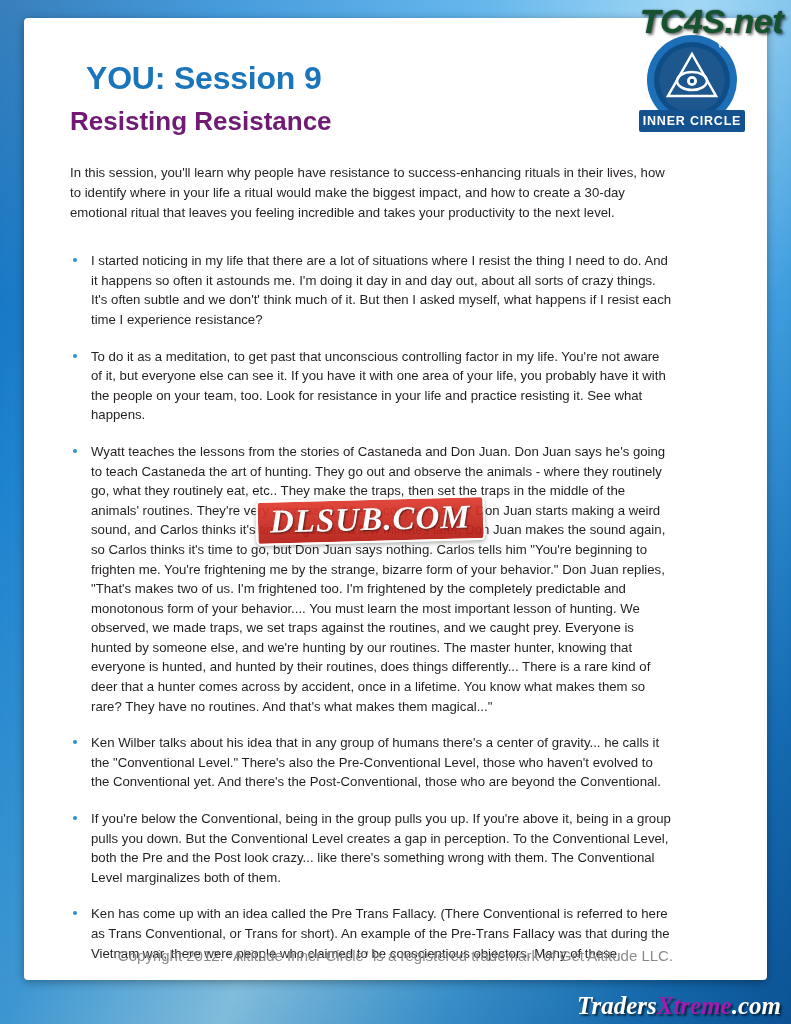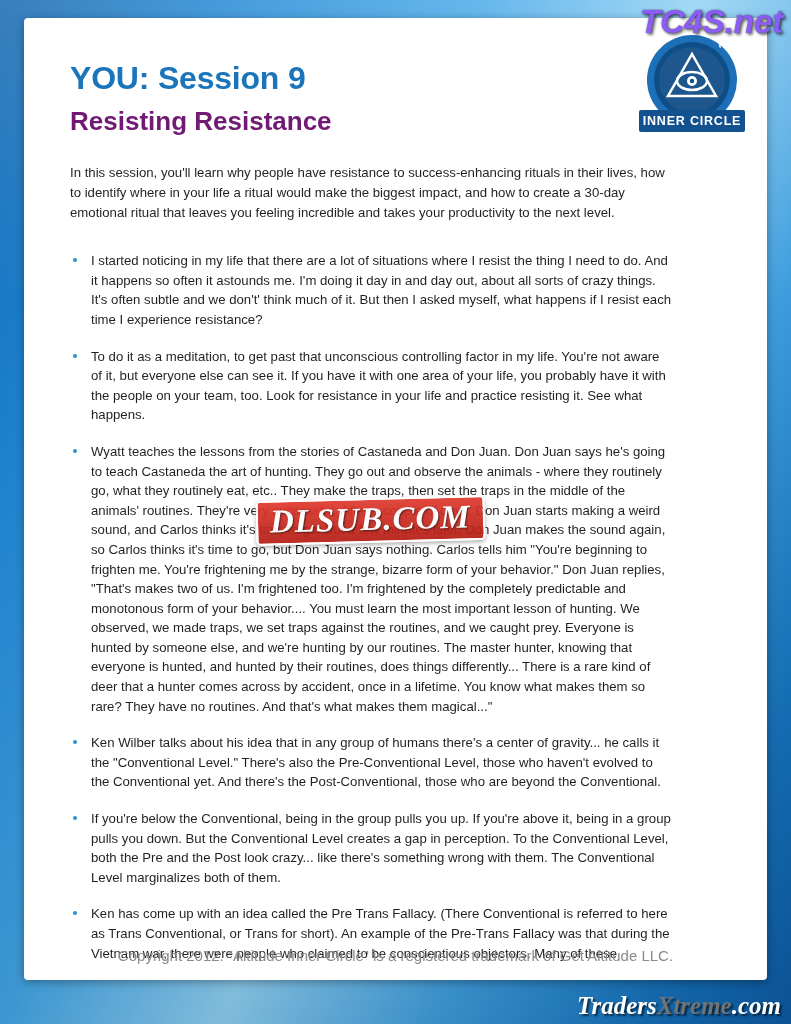--- a/index.html
+++ b/index.html
@@ -47,40 +47,40 @@
 
   
   .wm-top {
     position: absolute;
     right: 8px;
     top: 2px;
     font-family: "Liberation Sans", sans-serif;
     font-size: 34px;
     font-weight: bold;
     font-style: italic;
-    color: #8b5cf6;
+    color: #14532d;
     text-shadow: 2px 2px 3px rgba(0,0,0,0.55), 0 0 2px rgba(0,0,0,0.6);
     letter-spacing: -0.5px;
     z-index: 40;
   }
 
   
   .wm-bottom {
     position: absolute;
     right: 10px;
     bottom: 4px;
     font-family: "Liberation Serif", serif;
     font-size: 25px;
     font-weight: bold;
     font-style: italic;
     color: #ffffff;
     text-shadow: 2px 2px 2px rgba(0,0,0,0.6);
     z-index: 40;
   }
-  .wm-bottom .xt { color: #737373; }
+  .wm-bottom .xt { color: #a21caf; }
 
   
   .logo {
     position: absolute;
     right: 16px;
     top: 10px;
     width: 118px;
     height: 108px;
     z-index: 20;
   }
@@ -103,21 +103,21 @@
     display: flex;
     align-items: center;
     justify-content: center;
     border-radius: 2px;
     margin-top: 24px;
   }
 
   
   .doc-title {
     position: absolute;
-    left: 46px;
+    left: 62px;
     top: 42px;
     font-size: 32px;
     font-weight: bold;
     color: #1b75bb;
     letter-spacing: -0.2px;
   }
   .doc-subtitle {
     position: absolute;
     left: 46px;
     top: 88px;

